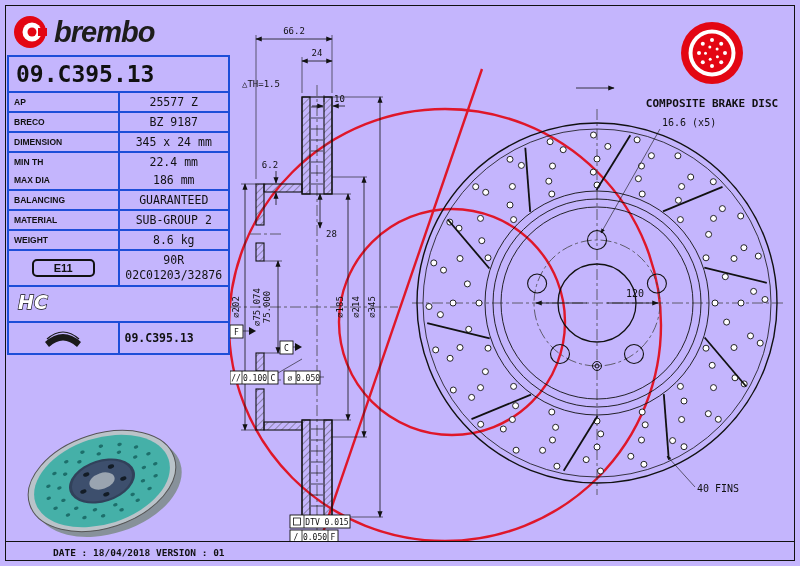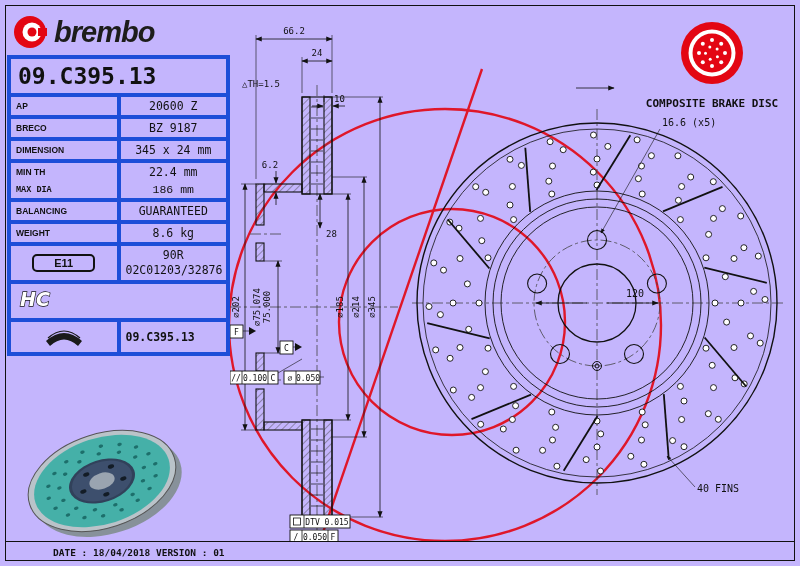--- a/index.html
+++ b/index.html
@@ -2,27 +2,27 @@
 <html><head>
 <meta charset="utf-8">
 <style>
   html,body{margin:0;padding:0;background:#fff;}
   .sheet{position:relative;width:800px;height:566px;background:#c4b5fd;font-family:"Liberation Sans",sans-serif;color:#111;overflow:hidden;}
   .frame{position:absolute;left:5px;top:5px;right:5px;bottom:5px;border:1.6px solid #111;pointer-events:none;}
   .left-panel{position:absolute;left:7px;top:7px;width:223px;}
   .brand-row{display:flex;align-items:center;gap:7px;padding:8px 4px 6px 6px;}
   .brand-text{font-size:29px;font-weight:bold;font-style:italic;letter-spacing:-1px;color:#1d1d1b;}
   table.spec-table{width:100%;border-collapse:collapse;table-layout:fixed;}
-  .spec-table td{border:4px solid #1d4ed8;padding:2px 5px;vertical-align:middle;}
+  .spec-table td{border:2px solid #1d4ed8;padding:2px 5px;vertical-align:middle;}
   td.lbl{width:72px;font-size:8.5px;font-weight:bold;}
   td.val{font-family:"DejaVu Sans Mono",monospace;font-size:11.5px;text-align:center;}
   tr.pn-row td{padding:4px 7px;}
   .pn{font-family:"DejaVu Sans Mono",monospace;font-size:23px;font-weight:bold;}
   tr.joinA td{border-bottom-style:hidden;}
-  tr.joinB td{border-top-style:hidden;font-family:Liberation Mono, monospace;}
+  tr.joinB td{border-top-style:hidden;}
   .badge-e11{display:inline-block;border:2px solid #111;border-radius:5px;padding:1px 20px;font-size:11px;font-weight:bold;}
   .two-line{line-height:1.3;}
   .pad-pn{font-family:"DejaVu Sans Mono",monospace;font-size:16px;font-weight:bold;}
   .footer-line{position:absolute;left:5px;right:5px;top:541px;border-top:1.3px solid #111;}
   .footer{position:absolute;left:17px;top:547px;font-family:"DejaVu Sans Mono",monospace;font-size:9.5px;font-weight:bold;padding-left:36px;}
   svg.drawing{position:absolute;left:230px;top:7px;width:563px;height:534px;}
   svg.disc-photo{position:absolute;left:10px;top:424px;width:186px;height:116px;}
   .drawing text{font-family:"DejaVu Sans Mono","DejaVu Sans",monospace;fill:#111;font-size:9px;}
   .drawing text.t8{font-size:8px;}
   .drawing text.t10{font-size:10px;}
@@ -49,41 +49,45 @@
       <span class="brand-text">brembo</span>
     </div>
 
     <table class="spec-table">
       <tbody>
           <tr class="pn-row">
         <td colspan="2"><span class="pn">09.C395.13</span></td>
       </tr>
       <tr>
         <td class="lbl">AP</td>
-        <td class="val">20600 Z</td>
+        <td class="val">25577 Z</td>
       </tr>
       <tr>
         <td class="lbl">BRECO</td>
         <td class="val">BZ 9187</td>
       </tr>
       <tr>
         <td class="lbl">DIMENSION</td>
         <td class="val">345 x 24 mm</td>
       </tr>
       <tr class="joinA">
         <td class="lbl">MIN TH</td>
         <td class="val">22.4 mm</td>
       </tr>
       <tr class="joinB">
         <td class="lbl">MAX DIA</td>
         <td class="val">186 mm</td>
       </tr>
       <tr>
         <td class="lbl">BALANCING</td>
         <td class="val">GUARANTEED</td>
+      </tr>
+      <tr>
+        <td class="lbl">MATERIAL</td>
+        <td class="val">SUB-GROUP 2</td>
       </tr>
       <tr>
         <td class="lbl">WEIGHT</td>
         <td class="val">8.6 kg</td>
       </tr>
       <tr>
         <td class="lbl" style="text-align:center;">
           <span class="badge-e11">E11</span>
         </td>
         <td class="val two-line">

